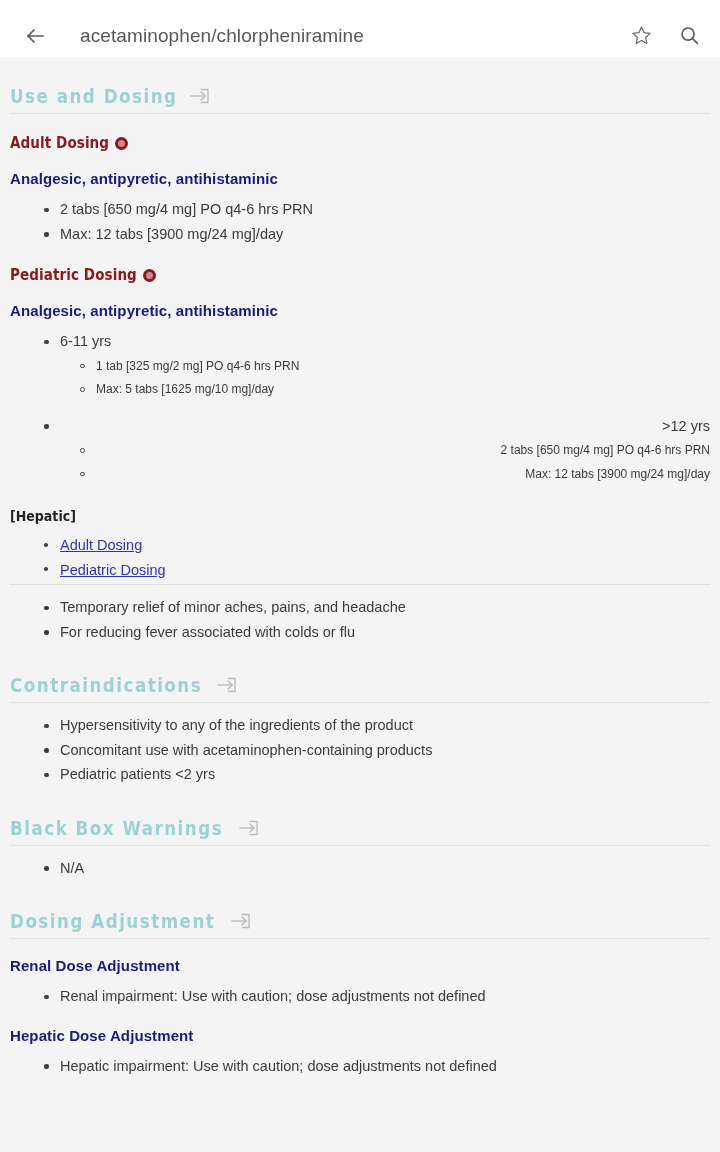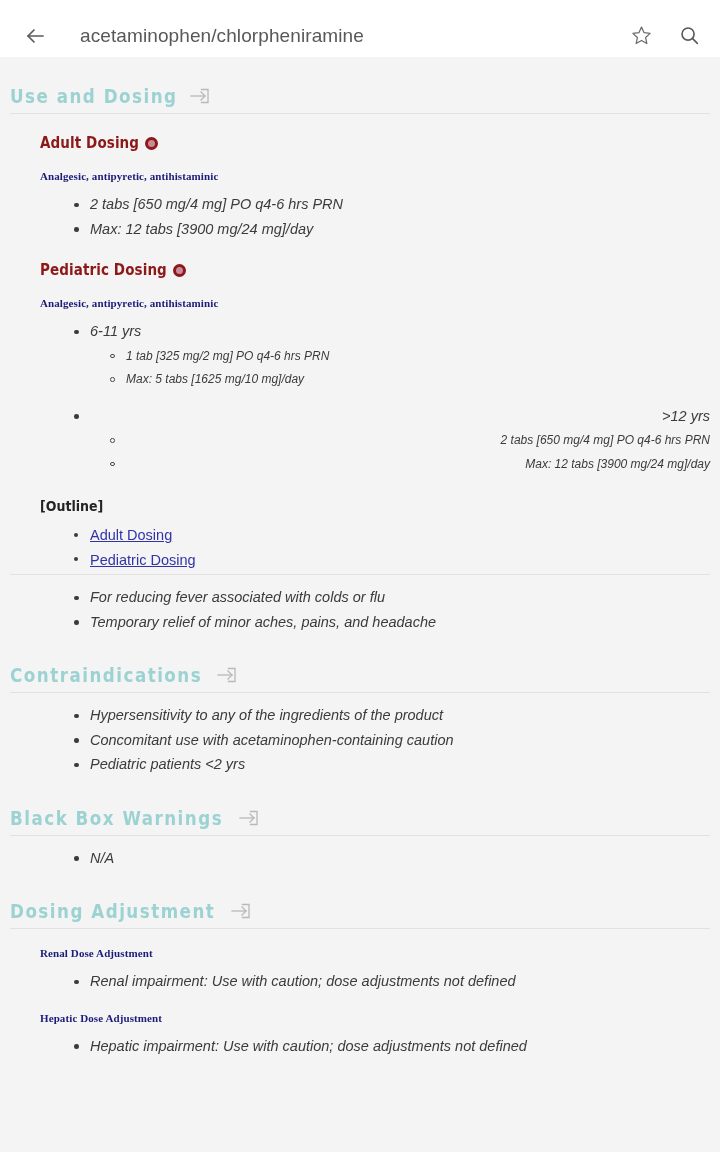--- a/index.html
+++ b/index.html
@@ -104,24 +104,24 @@
     color: #8c1818;
     font-family: "DejaVu Sans Condensed", "Liberation Sans Narrow", "Liberation Sans", sans-serif;
     display: flex;
     align-items: center;
     gap: 6px;
     margin-top: 20px;
     padding-left: 0px;
     letter-spacing: 0.1px;
   }
   .sub-blue {
-    font-size: 11px;
+    font-size: 15px;
     font-weight: bold;
     color: #1b1b7a;
-    font-family: Liberation Serif, serif;
+    font-family: Liberation Sans, sans-serif;
     margin-top: 18px;
     letter-spacing: 0.1px;
   }
   .outline-label {
     font-size: 14px;
     font-weight: bold;
     color: #232323;
     font-family: "DejaVu Sans Condensed", "Liberation Sans Narrow", "Liberation Sans", sans-serif;
     margin-top: 22px;
   }
@@ -151,21 +151,20 @@
     margin: 11px 0 0 0;
     padding: 0 0 0 34px;
   }
   ul.lvl1 > li {
     position: relative;
     font-size: 14.5px;
     line-height: 23.5px;
     color: #3b3b3b;
     padding-left: 16px;
     margin-bottom: 0px;
-    font-style: italic;
   }
   ul.lvl1 > li::before {
     content: "";
     position: absolute;
     left: 0;
     top: 9.5px;
     width: 4.5px;
     height: 4.5px;
     border-radius: 50%;
     background: #3b3b3b;
@@ -218,21 +217,21 @@
     border-radius: 50%;
     background: #3b3b3b;
   }
   ul.outline-list a {
     font-size: 14.5px;
     color: #3333a8;
     text-decoration: underline;
     cursor: pointer;
   }
 
-  .section-body { padding-bottom: 2px; margin-left: 30px; }
+  .section-body { padding-bottom: 2px; }
 </style>
 </head>
 <body>
 
 <div class="appbar">
   <div class="appbar-back">
     <svg width="24" height="24" viewBox="0 0 24 24" fill="none" stroke="#5a5a5a" stroke-width="1.7" stroke-linecap="round" stroke-linejoin="round">
       <line x1="20" y1="12" x2="5" y2="12"></line>
       <polyline points="11,18 5,12 11,6"></polyline>
     </svg>
@@ -288,56 +287,56 @@
               <li>1 tab [325 mg/2 mg] PO q4-6 hrs PRN</li>
               <li>Max: 5 tabs [1625 mg/10 mg]/day</li>
             </ul></li>
           <li class="group-gap">
             <span>&gt;12 yrs</span>
             <ul class="lvl2">
               <li>2 tabs [650 mg/4 mg] PO q4-6 hrs PRN</li>
               <li>Max: 12 tabs [3900 mg/24 mg]/day</li>
             </ul></li>
         </ul>
-        <div class="outline-label">[Outline]</div>
+        <div class="outline-label">[Hepatic]</div>
         <ul class="outline-list">
           <li>
             <a>Adult Dosing</a>
           </li>
           <li>
             <a>Pediatric Dosing</a>
           </li>
         </ul>
       </div>
     </div>
     <div class="section">
       <div class="section-rule"></div>
       <div class="section-body">
         <ul class="lvl1">
+          <li>Temporary relief of minor aches, pains, and headache</li>
           <li>For reducing fever associated with colds or flu</li>
-          <li>Temporary relief of minor aches, pains, and headache</li>
         </ul>
       </div>
     </div>
     <div class="section">
       <div class="section-header">
       <span class="sh-text">Contraindications</span>
       <span class="sh-icon">
           <svg width="22" height="20" viewBox="0 0 22 20" fill="none" stroke="#b9b9b9" stroke-width="1.3" stroke-linecap="square">
   <polyline points="12.5,3.5 19,3.5 19,16.5 12.5,16.5"></polyline>
   <line x1="2" y1="10" x2="16" y2="10"></line>
   <polyline points="12,6 16,10 12,14"></polyline>
 </svg>
         </span>
     </div>
       <div class="section-rule"></div>
       <div class="section-body">
         <ul class="lvl1">
           <li>Hypersensitivity to any of the ingredients of the product</li>
-          <li>Concomitant use with acetaminophen-containing caution</li>
+          <li>Concomitant use with acetaminophen-containing products</li>
           <li>Pediatric patients &lt;2 yrs</li>
         </ul>
       </div>
     </div>
     <div class="section">
       <div class="section-header">
       <span class="sh-text">Black Box Warnings</span>
       <span class="sh-icon">
           <svg width="22" height="20" viewBox="0 0 22 20" fill="none" stroke="#b9b9b9" stroke-width="1.3" stroke-linecap="square">
   <polyline points="12.5,3.5 19,3.5 19,16.5 12.5,16.5"></polyline>

